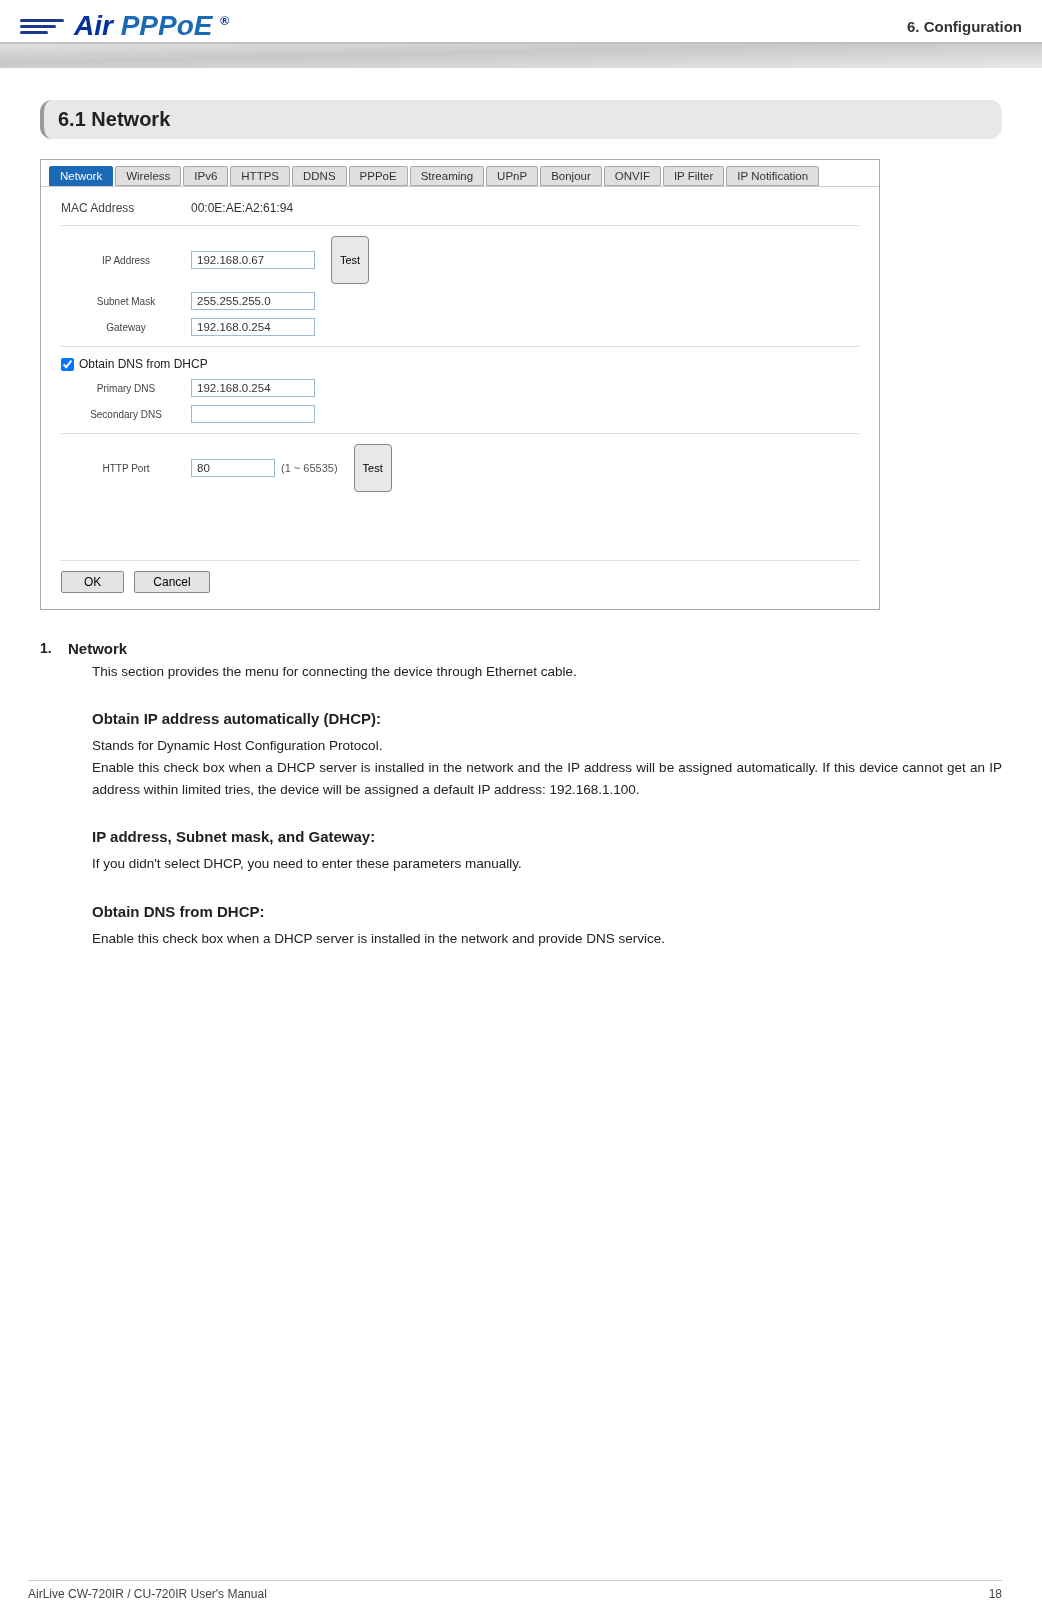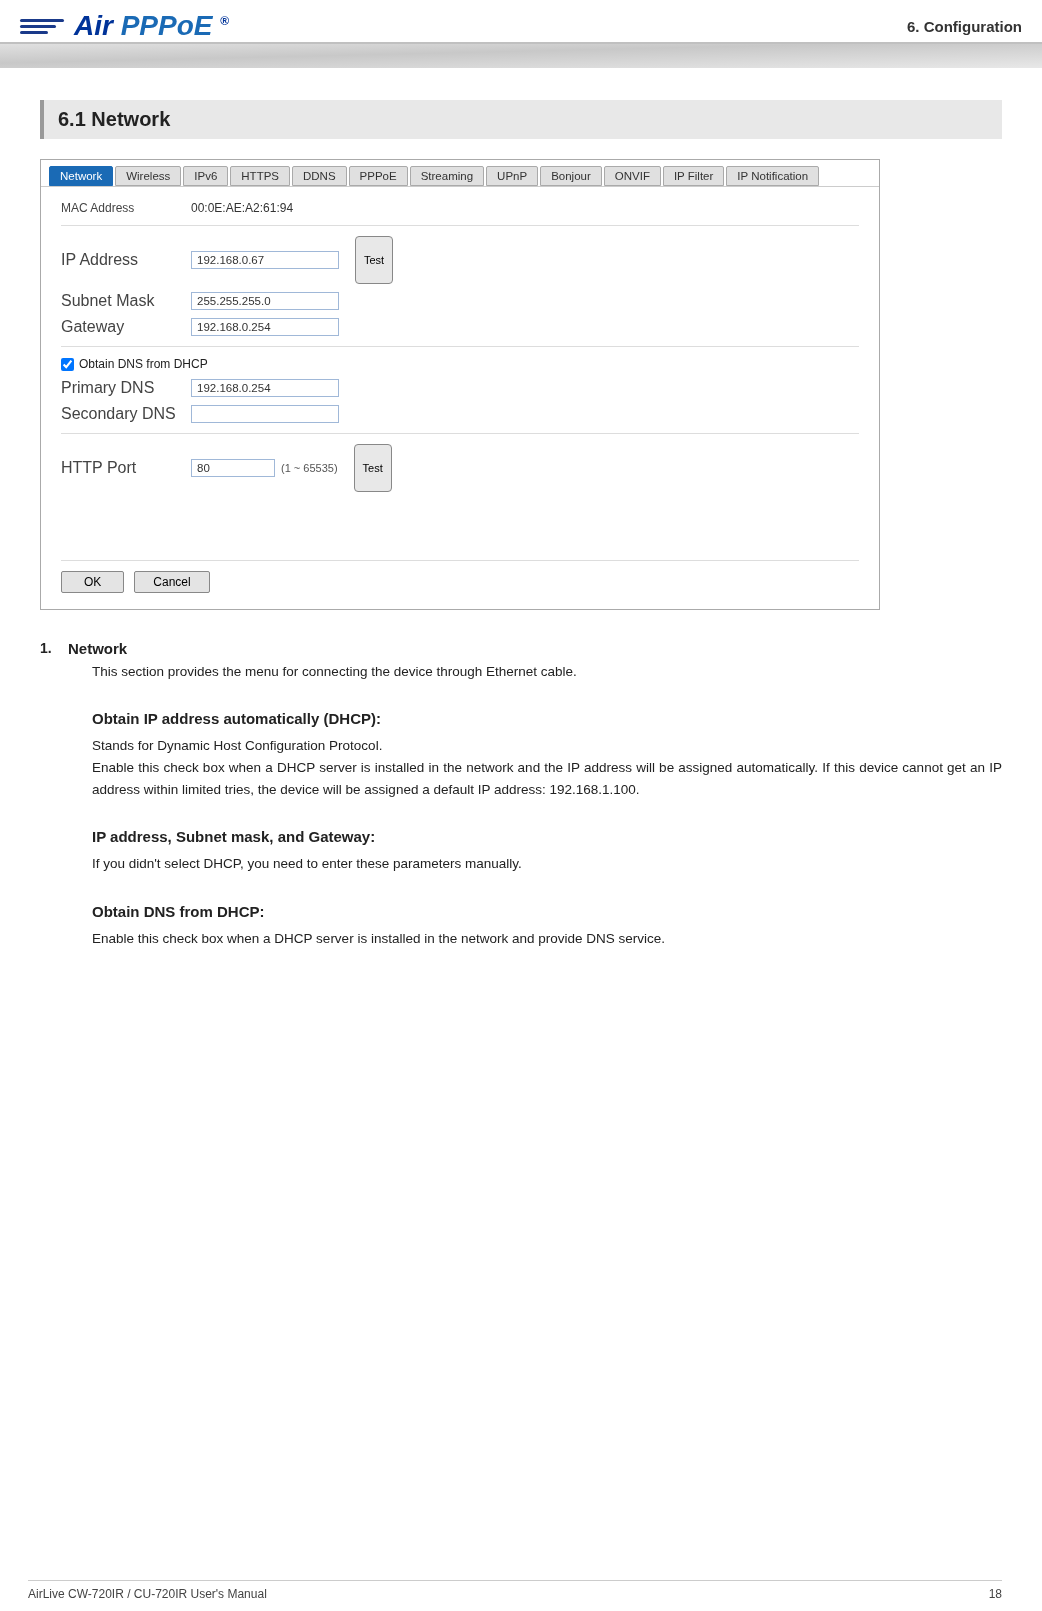--- a/index.html
+++ b/index.html
@@ -35,20 +35,21 @@
     }
 
     
     .section-heading {
       background-color: #e8e8e8;
       padding: 8px 14px;
       font-size: 20px;
       font-weight: bold;
       margin-bottom: 20px;
       border-left: 4px solid #999;
+      border-radius: 12px;
     }
 
     .intro-text {
       font-size: 14px;
       margin-bottom: 14px;
       color: #222;
     }
 
     
     .screenshot-box {
@@ -93,28 +94,29 @@
 
     .form-row {
       display: flex;
       align-items: center;
       margin-bottom: 8px;
       font-size: 12px;
     }
     .form-label {
       width: 130px;
       color: #444;
-      font-size: 16px;
+      font-size: 10px;
+      text-align: center;
     }
     .form-input {
       border: 1px solid #a0b8d8;
       padding: 2px 5px;
       font-size: 11.5px;
       color: #333;
-      width: 148px;
+      width: 124px;
       background: #fff;
     }
     .test-btn {
       margin-left: 16px;
       padding: 17px 8px;
       font-size: 11px;
       border: 1px solid #888;
       background: #e8e8e8;
       cursor: pointer;
       border-radius: 4px;

